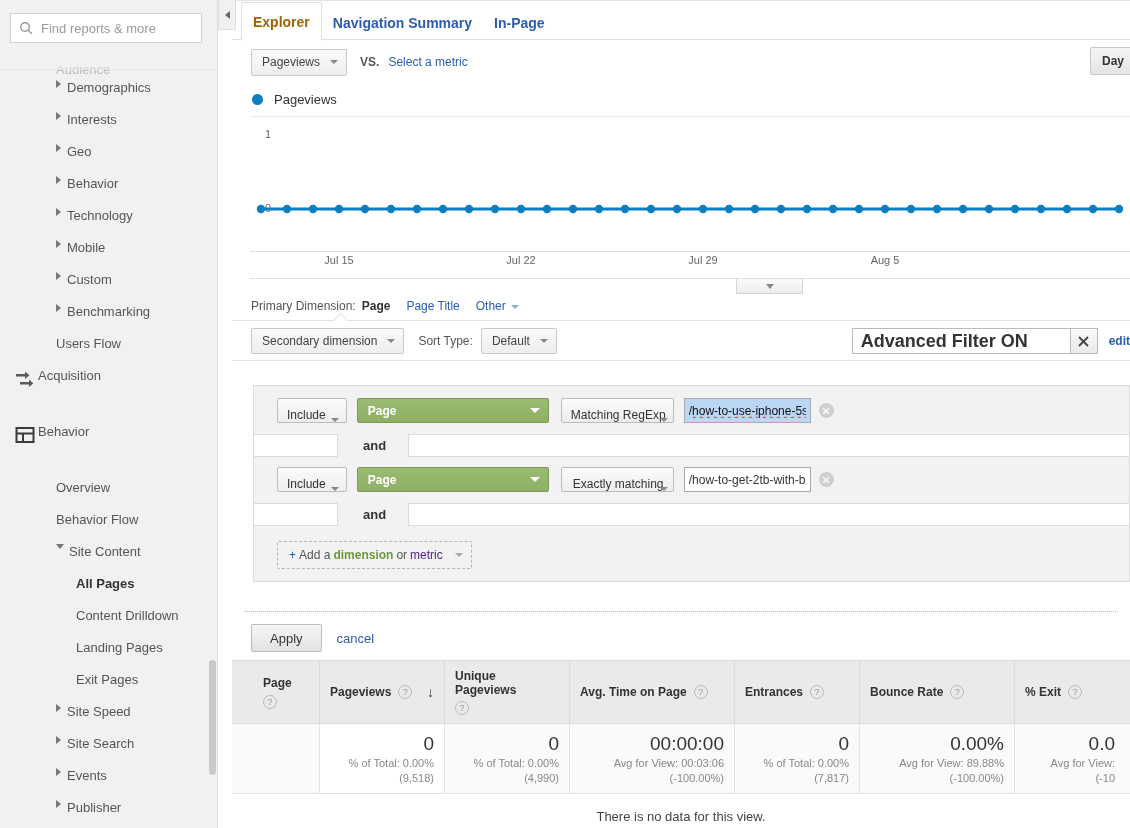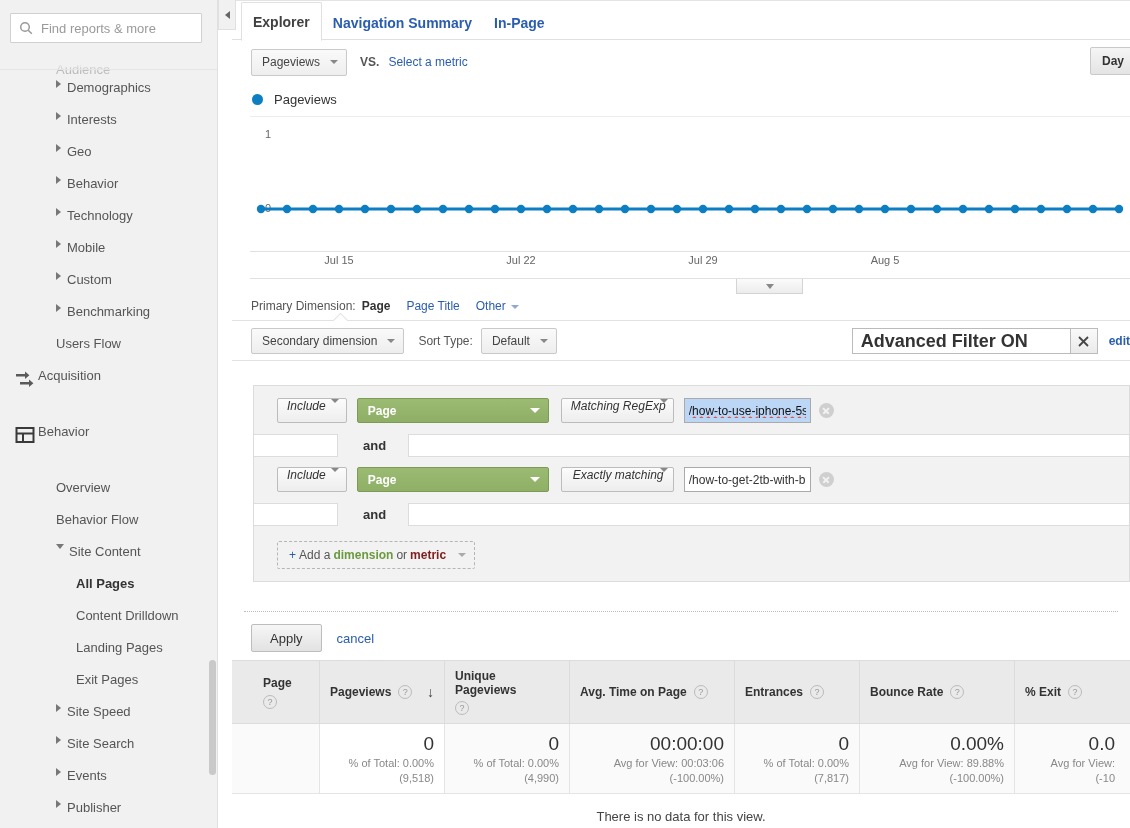--- a/index.html
+++ b/index.html
@@ -93,21 +93,21 @@
 
   
   .tabbar { position: relative; height: 40px; border-bottom: 1px solid #e0e0e0; }
   .tabbar .topline { position:absolute; left:0; top:0; width:100%; border-top:1px solid #e3e3e3; }
   .tabs { display: flex; align-items: flex-end; height: 40px; padding-left: 9px; }
   .tab {
     font-size: 14px; font-weight: bold; color: #2a5db0;
     padding: 0 11px 10px 11px; cursor: pointer; position: relative; line-height: 1;
   }
   .tab.active {
-    color: #404040;
+    color: #a16207;
     border: 1px solid #e0e0e0; border-bottom: 1px solid #fff;
     background: #fff; padding: 12px 11px 11px 11px; margin-bottom: -1px;
     border-radius: 2px 2px 0 0;
   }
 
   
   .metric-row { display: flex; align-items: center; height: 44px; padding-left: 19px; position: relative; }
   .gbtn {
     display: inline-flex; align-items: center; justify-content: space-between;
     height: 27px; padding: 0 8px 0 10px;
@@ -191,24 +191,24 @@
   .edit-link { color: #2a5db0; font-weight: bold; font-size: 12px; margin-left: 11px; cursor: pointer; }
 
   
   .filter-editor { position: relative; padding-top: 24px; }
   .fcard {
     position: relative; margin-left: 21px; background: #f2f2f2;
     border: 1px solid #dcdcdc; padding: 8px 0 0 0;
   }
   .frow { display: flex; align-items: center; height: 33px; padding-left: 23px; }
   .fbtn {
-    display: inline-flex; align-items: flex-start; height: 25px; padding: 0 7px 0 9px;
+    display: inline-flex; align-items: flex-end; height: 25px; padding: 0 7px 0 9px;
     background: linear-gradient(to bottom,#fcfcfc,#ededed);
     border: 1px solid #bcbcbc; border-radius: 2px;
-    font-size: 12px; color: #333; cursor: pointer; white-space: nowrap; font-style: italic;
+    font-size: 12px; color: #333; cursor: pointer; white-space: nowrap;
   }
   .fbtn .cd { margin-left: 5px; width:0;height:0;
     border-top: 4px solid #888; border-left: 4px solid transparent; border-right: 4px solid transparent; }
   .dim-pill {
     position: relative; width: 192px; height: 25px; margin-left: 10px;
     background: linear-gradient(to bottom,#9cbb72,#8fae66);
     border: 1px solid #7d9b57; border-radius: 2px;
     display: flex; align-items: center; padding-left: 10px;
     color: #fff; font-weight: bold; font-size: 12px; cursor: pointer;
   }
@@ -241,21 +241,21 @@
   .and-right { flex: 1; height: 23px; background: #fff; border: 1px solid #dcdcdc; border-right: none; }
 
   .add-dim-row { padding: 9px 0 12px 23px; }
   .add-dim {
     display: inline-flex; align-items: center; height: 28px; padding: 0 8px 0 11px;
     border: 1px dashed #b5b5b5; border-radius: 2px; background: transparent;
     font-size: 12px; color: #555; cursor: pointer;
   }
   .add-dim .plus { color: #2a5db0; margin-right: 3px; }
   .add-dim .dimw { color: #6b9a3f; font-weight: bold; margin: 0 3px; }
-  .add-dim .metw { color: #7f1d1d; font-weight: bold; margin: 0 3px; }
+  .add-dim .metw { color: #4c1d95; font-weight: normal; margin: 0 3px; }
   .add-dim .cd { margin-left: 9px; width:0;height:0;
     border-top: 4px solid #aaa; border-left: 4px solid transparent; border-right: 4px solid transparent; }
 
   .dotted-sep { margin: 29px 12px 0 12px; border-top: 1px dotted #bbb; }
   .apply-row { display: flex; align-items: center; padding: 12px 0 0 19px; }
   .apply-btn {
     height: 28px; padding: 0 18px; display:flex; align-items:center;
     background: linear-gradient(to bottom,#f6f6f6,#e2e2e2);
     border: 1px solid #bdbdbd; border-radius: 2px;
     font-size: 13px; color: #333; cursor: pointer;

